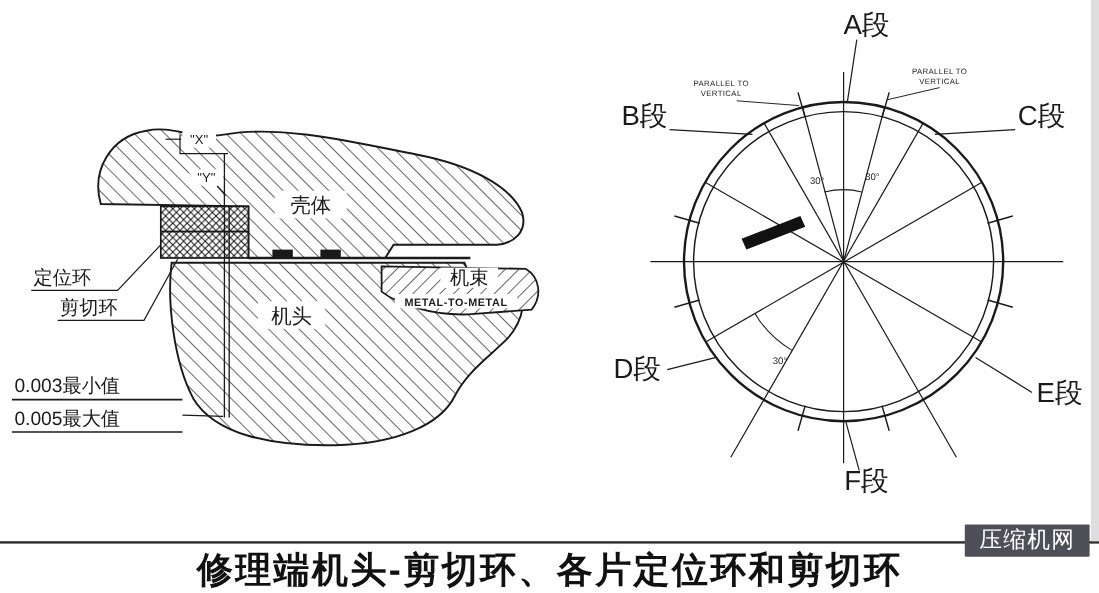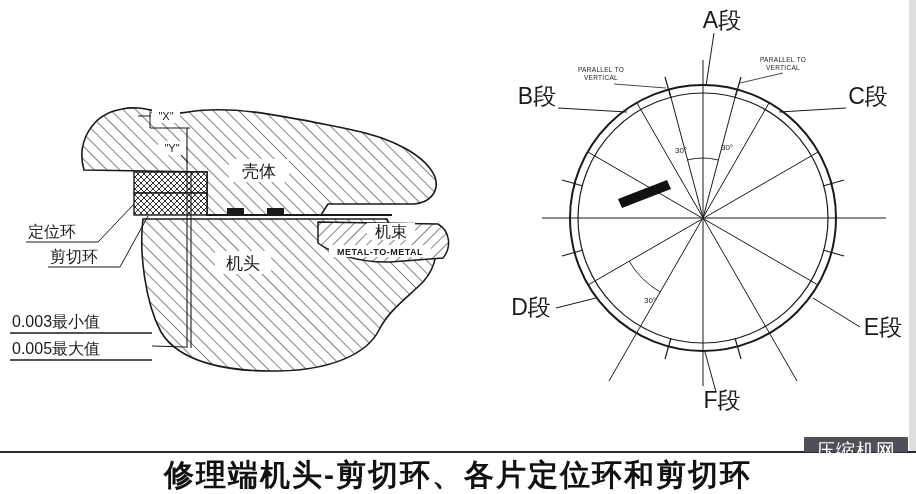--- a/index.html
+++ b/index.html
@@ -27,21 +27,21 @@
     position: absolute; top: 451px; left: 0; width: 916px;
     border-top: 2px solid #2b2b2b;
   }
   #right-strip {
     position: absolute; top: 0; right: 0; width: 7px; height: 451px;
     background: #dedede;
   }
   #watermark {
     position: absolute; top: 437px; right: 8px;
     background: #4f4f58; color: #ffffff;
-    font-size: 19px; line-height: 27px; height: 15px;
+    font-size: 19px; line-height: 27px; height: 27px;
     padding: 0 12px; border-radius: 1px; letter-spacing: 1px;
   }
   #caption {
     position: absolute; top: 455px; left: 0; width: 100%;
     text-align: center; font-size: 30px; font-weight: bold;
     color: #111111; letter-spacing: 2px;
   }
 </style>
 </head>
 <body>

